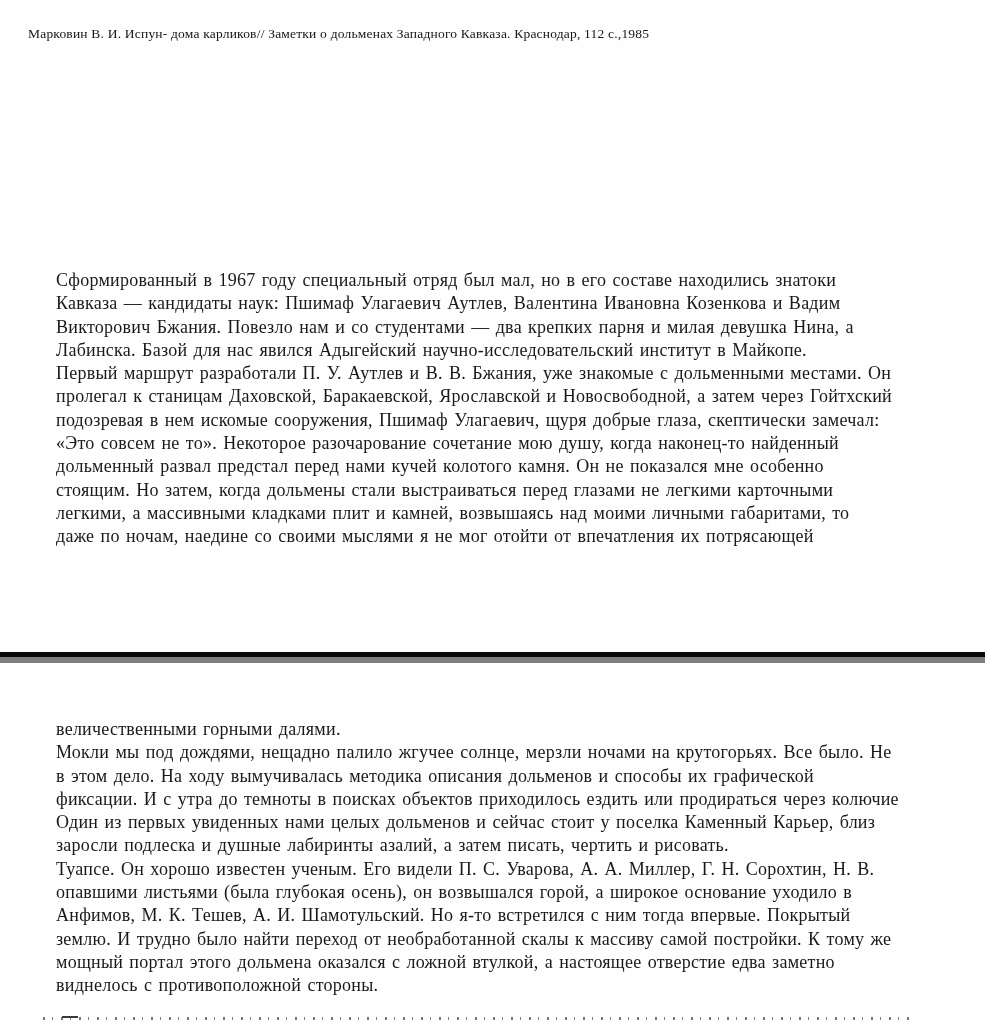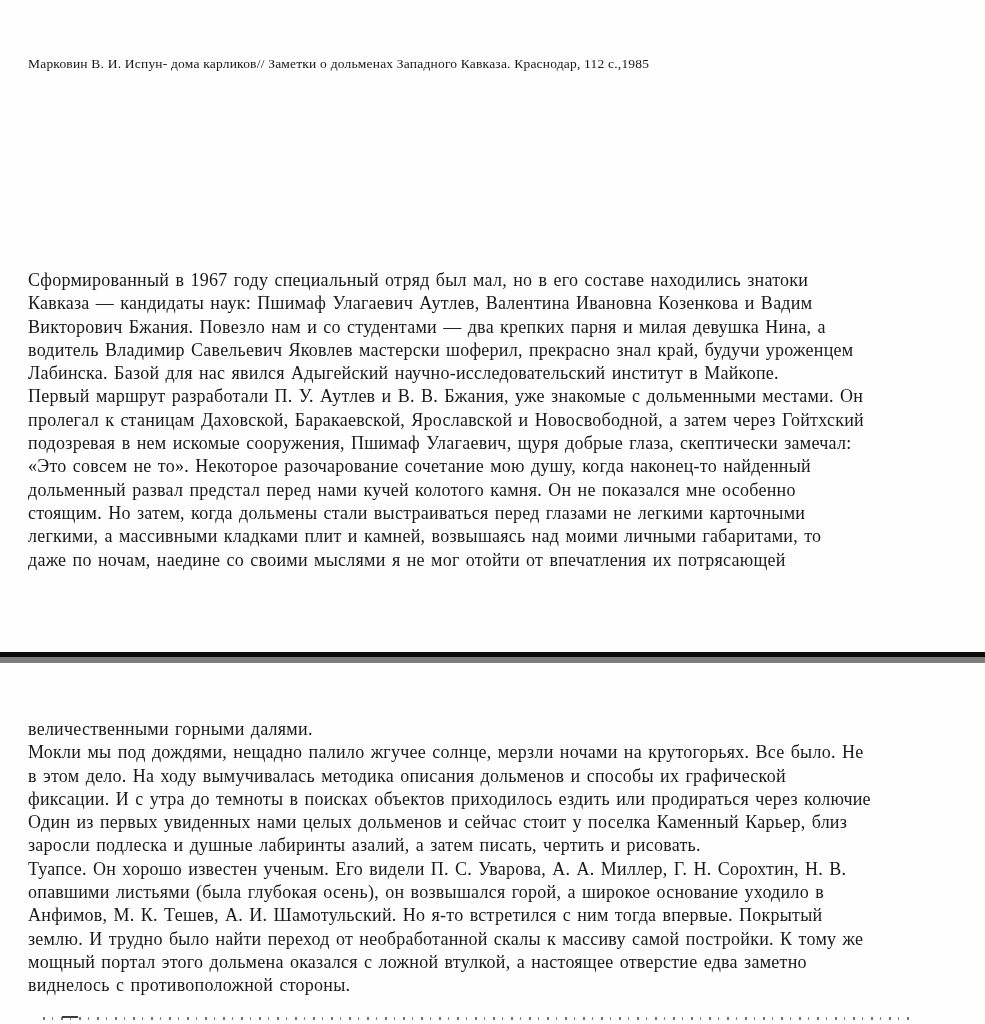--- a/index.html
+++ b/index.html
@@ -13,25 +13,24 @@
     color: #1c1c1c;
   }
   .citation {
     position: absolute;
     left: 28px;
     top: 26px;
     font-size: 13.5px;
     letter-spacing: 0.2px;
     white-space: nowrap;
     color: #161616;
-    margin-top: 30px;
   }
   .text-block {
     position: absolute;
-    left: 28px;
+    left: 56px;
     width: 912px;
     font-size: 18px;
     line-height: 23.3px;
     letter-spacing: 0.25px;
     word-spacing: 1.5px;
     color: #191919;
     font-family: Liberation Serif, serif;
   }
   .block-1 { top: 269px; }
   .block-2 { top: 718px; }
@@ -71,21 +70,20 @@
 <body>
 
 <div class="page">
 
   <div class="citation">Марковин В. И. Испун- дома карликов// Заметки о дольменах Западного Кавказа. Краснодар, 112 с.,1985</div>
 
   <div class="text-block block-1">
       <div class="text-line">Сформированный в 1967 году специальный отряд был мал, но в его составе находились знатоки</div>
       <div class="text-line">Кавказа — кандидаты наук: Пшимаф Улагаевич Аутлев, Валентина Ивановна Козенкова и Вадим</div>
       <div class="text-line">Викторович Бжания. Повезло нам и со студентами — два крепких парня и милая девушка Нина, а</div>
-      <div class="text-line">водитель Владимир Савельевич Яковлев мастерски шоферил, прекрасно знал край, будучи уроженцем</div>
       <div class="text-line">Лабинска. Базой для нас явился Адыгейский научно-исследовательский институт в Майкопе.</div>
       <div class="text-line">Первый маршрут разработали П. У. Аутлев и В. В. Бжания, уже знакомые с дольменными местами. Он</div>
       <div class="text-line">пролегал к станицам Даховской, Баракаевской, Ярославской и Новосвободной, а затем через Гойтхский</div>
       <div class="text-line">подозревая в нем искомые сооружения, Пшимаф Улагаевич, щуря добрые глаза, скептически замечал:</div>
       <div class="text-line">«Это совсем не то». Некоторое разочарование сочетание мою душу, когда наконец-то найденный</div>
       <div class="text-line">дольменный развал предстал перед нами кучей колотого камня. Он не показался мне особенно</div>
       <div class="text-line">стоящим. Но затем, когда дольмены стали выстраиваться перед глазами не легкими карточными</div>
       <div class="text-line">легкими, а массивными кладками плит и камней, возвышаясь над моими личными габаритами, то</div>
       <div class="text-line">даже по ночам, наедине со своими мыслями я не мог отойти от впечатления их потрясающей</div>
     </div>

